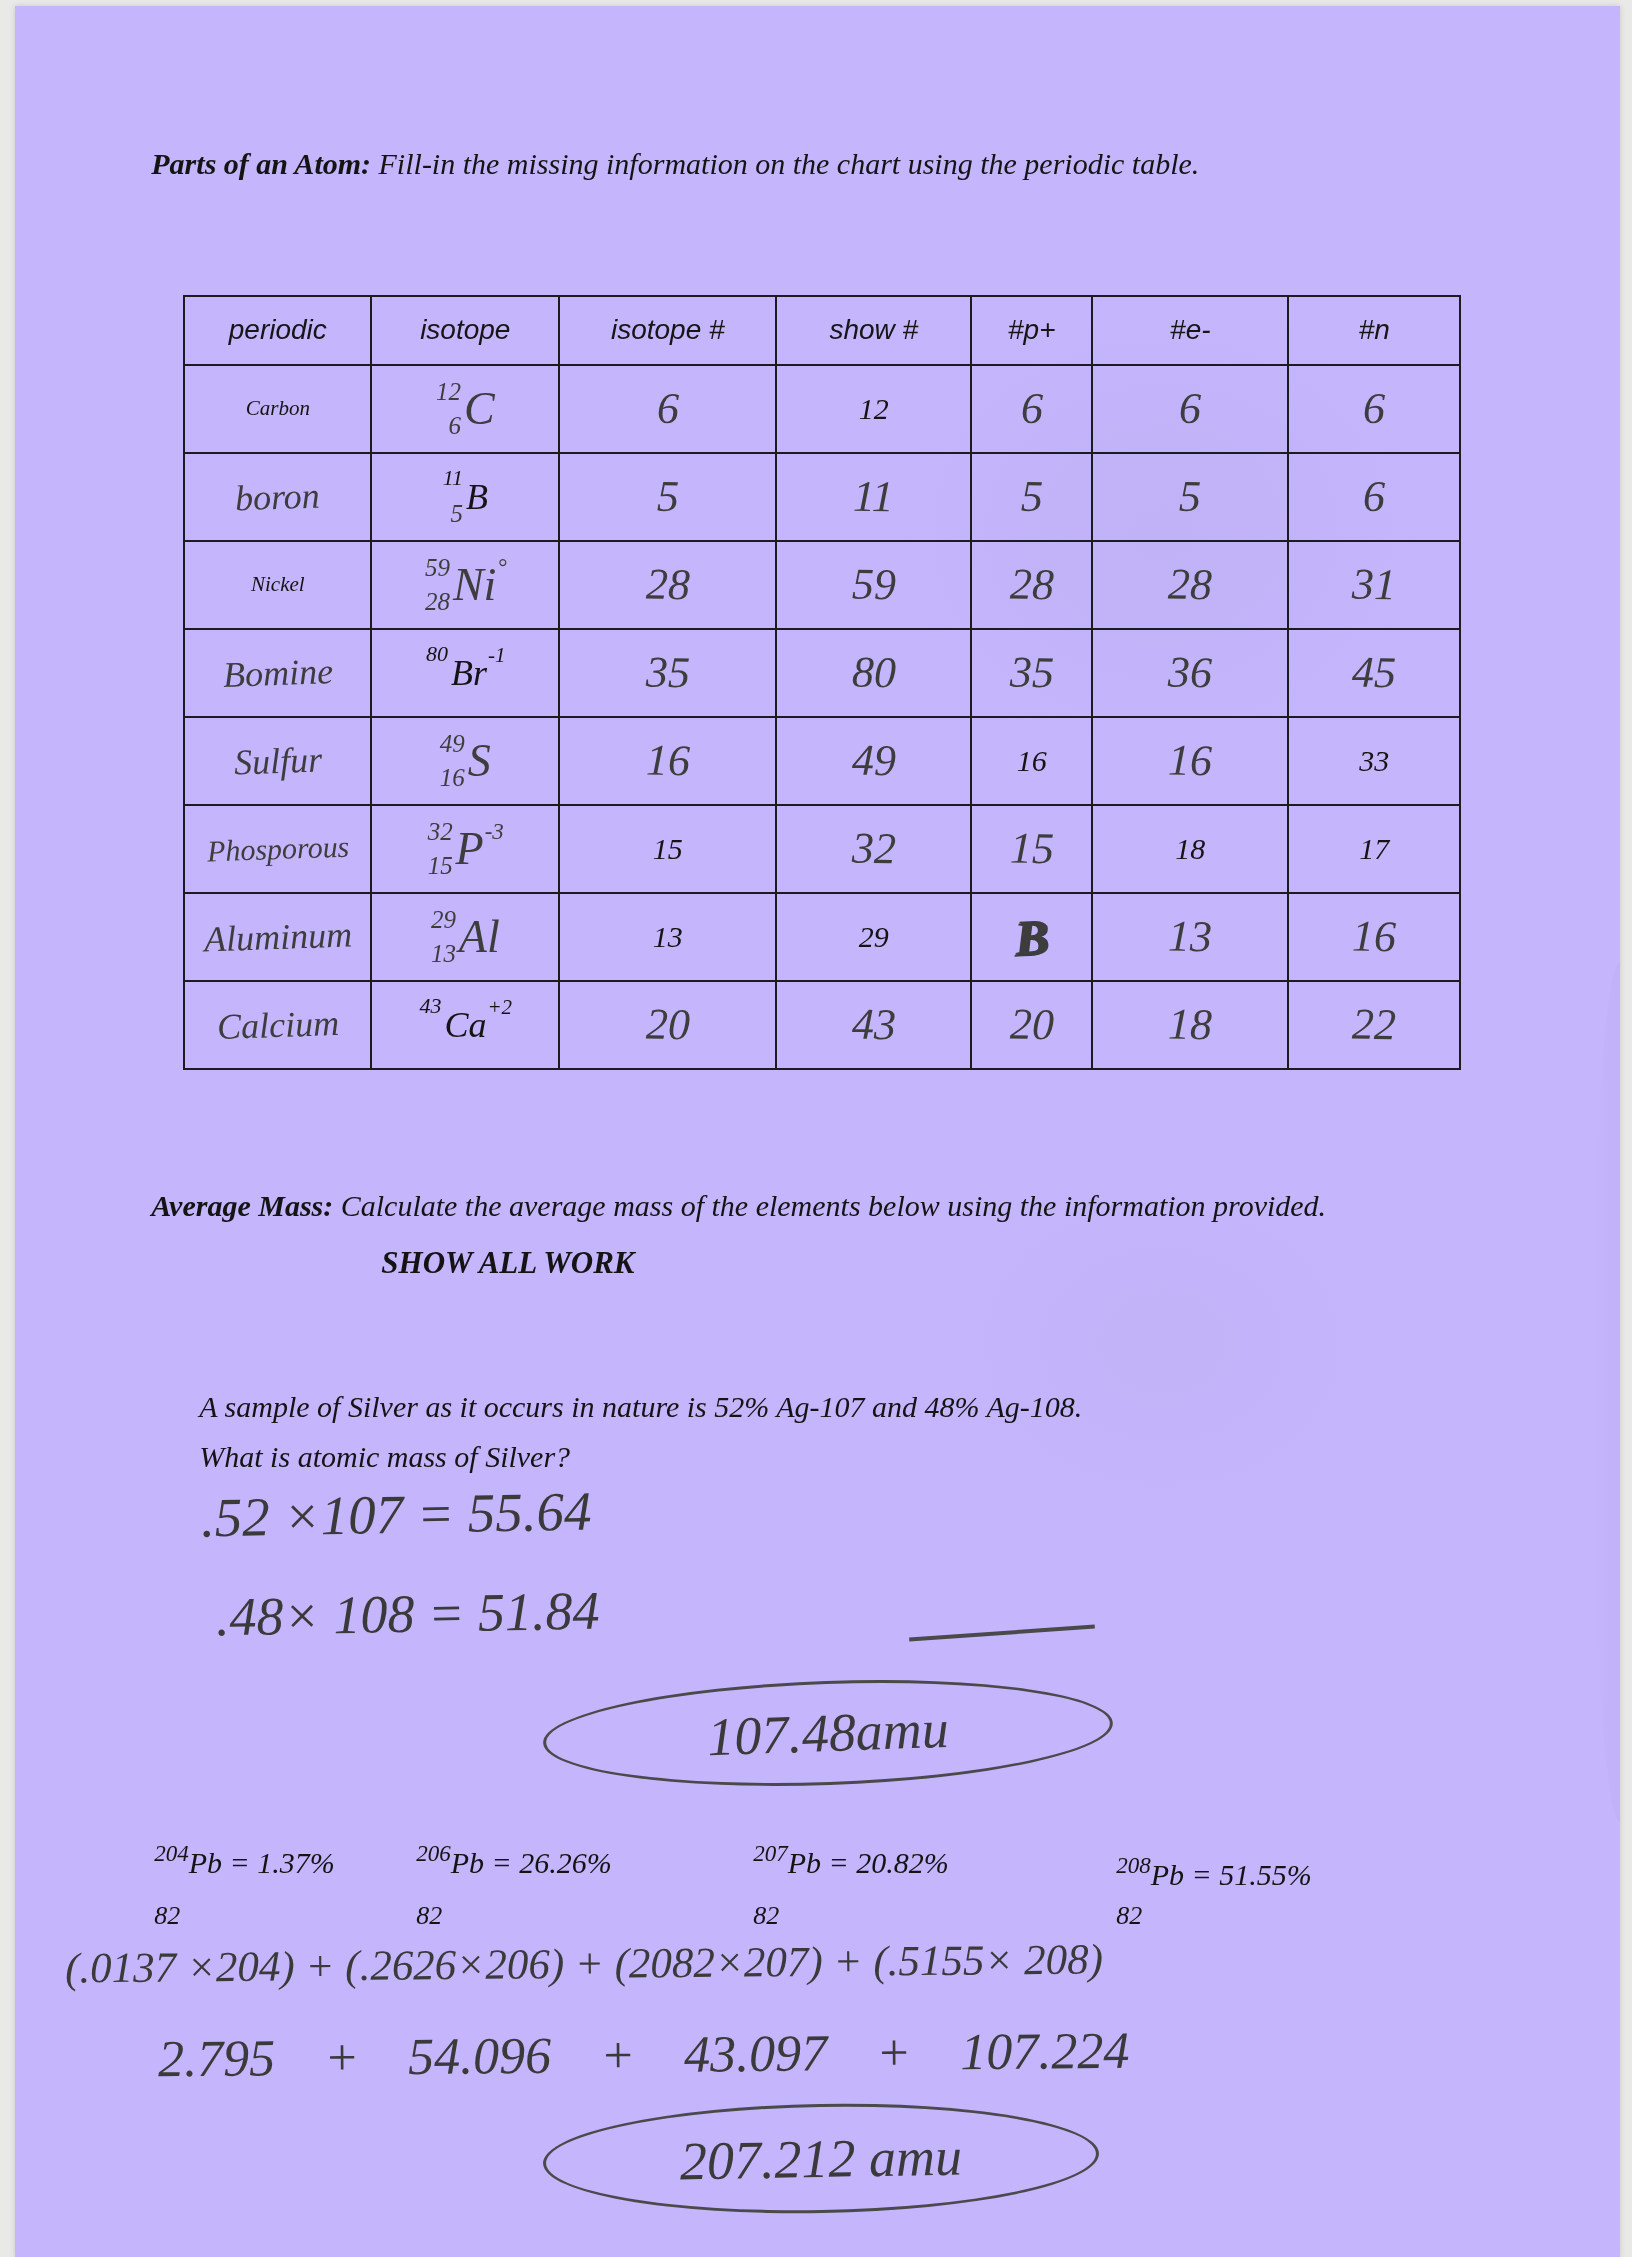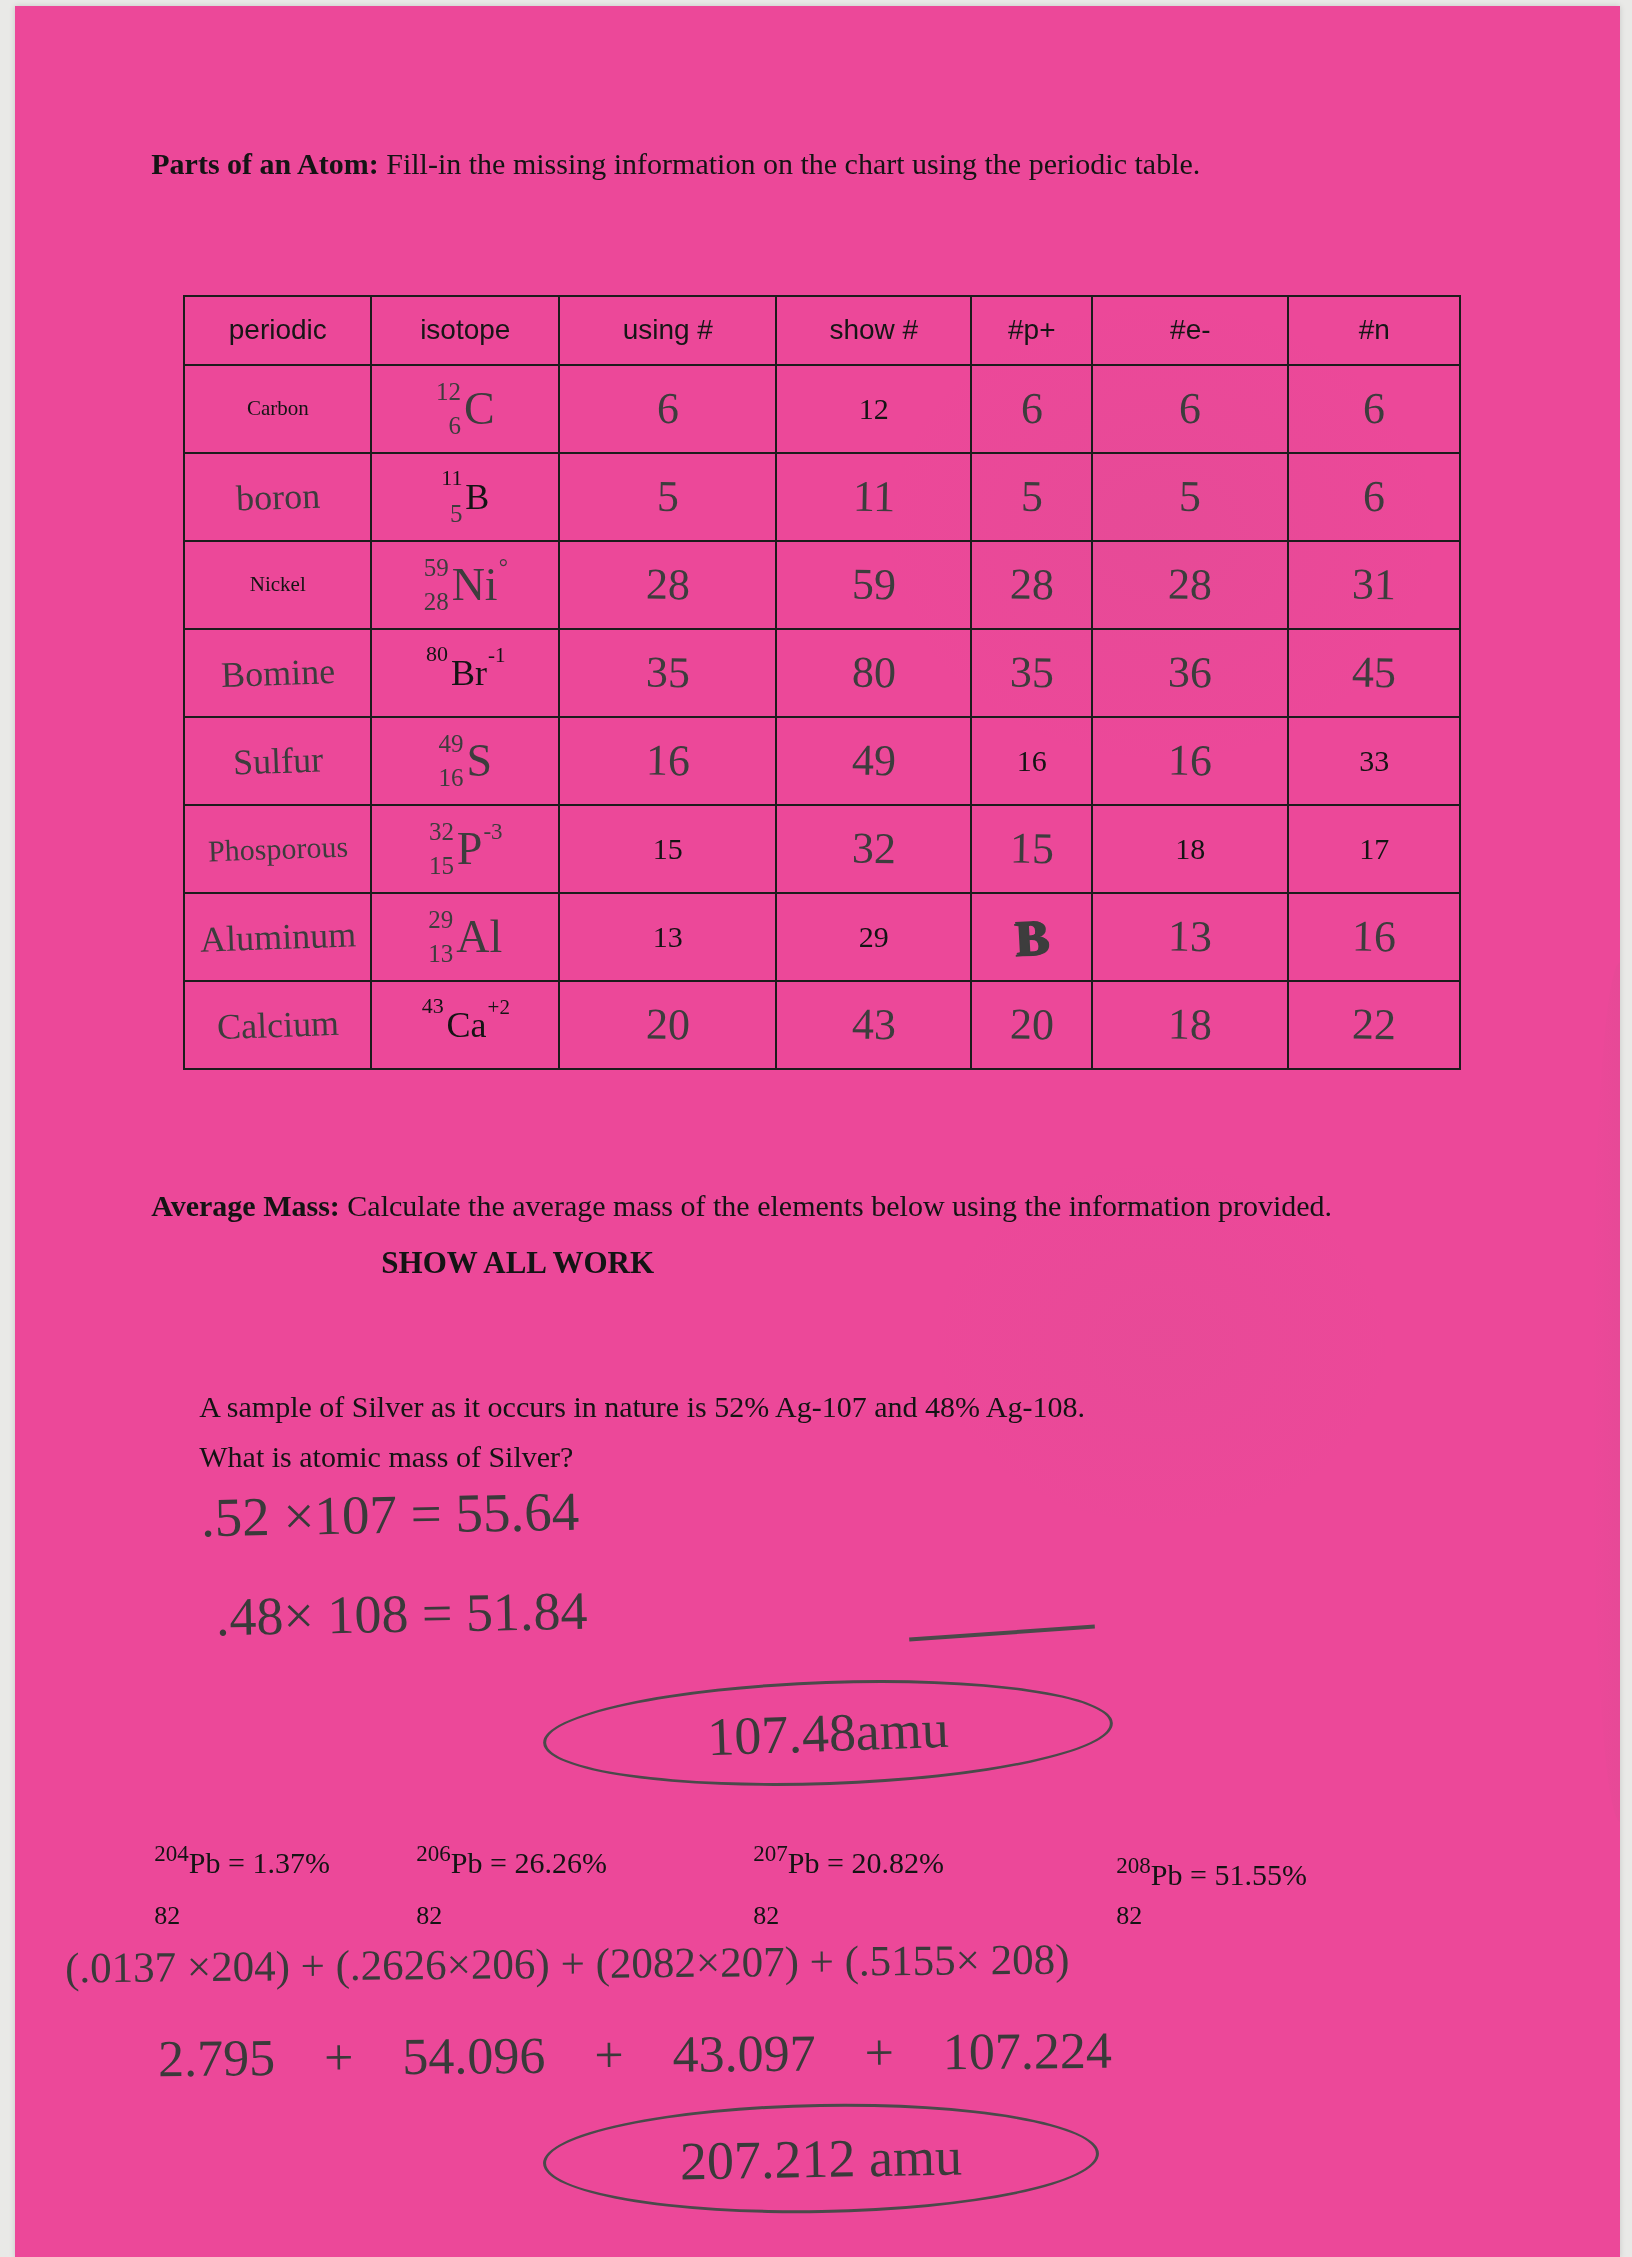--- a/index.html
+++ b/index.html
@@ -4,23 +4,24 @@
 <style>
   html,body{margin:0;padding:0;}
   body{
     width:1633px;height:2258px;position:relative;
     background:#e9e9e7;
     font-family:"Liberation Serif","DejaVu Serif",serif;
     color:#141414;
   }
   .paper{
     position:absolute;left:15.3px;top:5.7px;right:13.4px;bottom:0;
-    background:#ec4899;
+    background:#c4b5fd;
     box-shadow:0 0 5.7px rgba(0,0,0,.15);
     overflow:hidden;
+    font-style:italic;
   }
   
   .smudge{position:absolute;border-radius:50%;pointer-events:none;}
   .sm1{left:860px;top:287px;width:574px;height:478px;background:radial-gradient(ellipse,rgba(120,120,110,.05),transparent 70%);}
   .sm2{left:908px;top:1147px;width:478px;height:382px;background:radial-gradient(ellipse,rgba(120,120,110,.04),transparent 70%);}
   .sm3{left:1577px;top:956px;width:57px;height:860px;background:linear-gradient(to right,transparent,rgba(100,100,95,.08));}
   .hand{font-family:cursive;color:#3d3d3d;}
   .print{font-family:"Liberation Serif","DejaVu Serif",serif;color:#141414;}
 
   .abs{position:absolute;}
@@ -101,21 +102,21 @@
 
   <div class="abs title">
     <b>Parts of an Atom:</b><span> Fill-in the missing information on the chart using the periodic table.</span>
   </div>
 
   <table class="atoms">
     <tbody>
         <tr>
       <th class="c-el">periodic</th>
       <th class="c-sym">isotope</th>
-      <th class="c-an">using #</th>
+      <th class="c-an">isotope #</th>
       <th class="c-mn">show #</th>
       <th class="c-p">#p+</th>
       <th class="c-e">#e-</th>
       <th class="c-n">#n</th>
     </tr>
 
     <tr>
       <td><span class="print el-print">Carbon</span></td>
       <td><span class="nuclide">
               <span class="stack">

